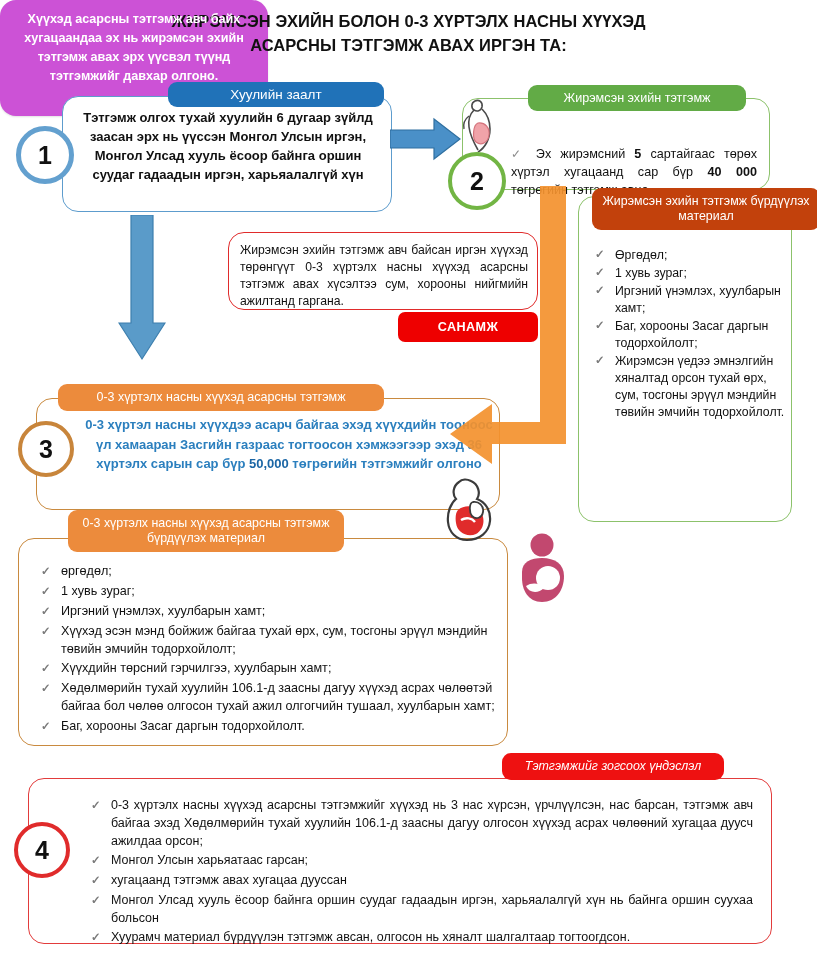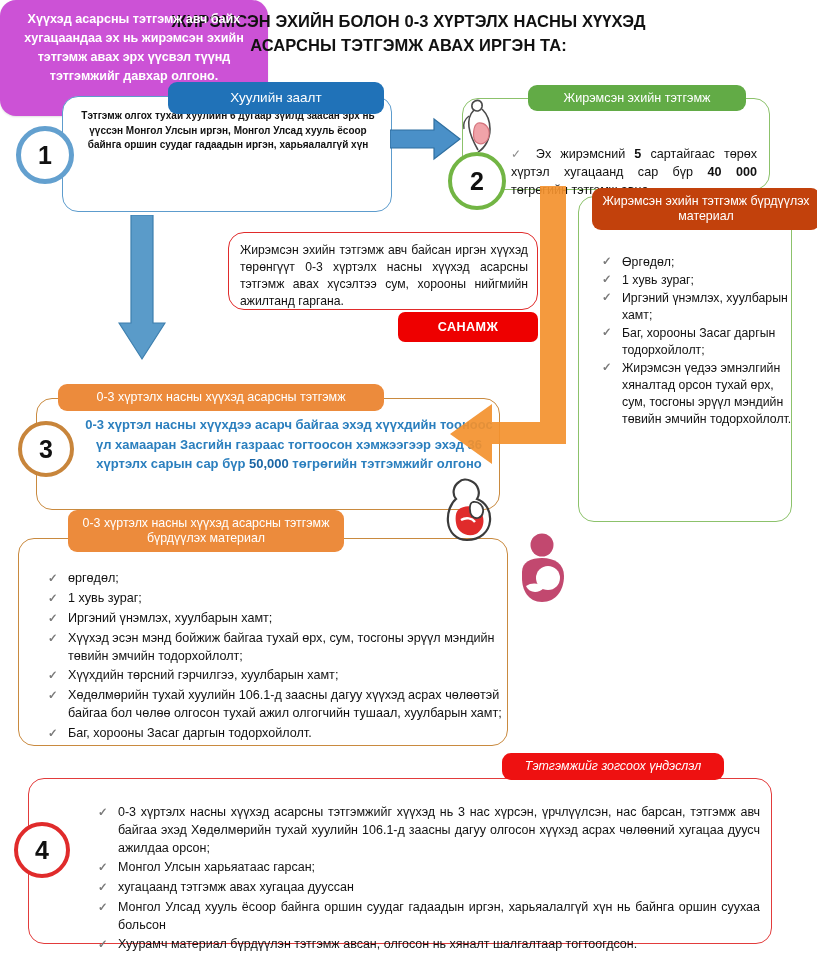--- a/index.html
+++ b/index.html
@@ -48,26 +48,26 @@
     color:#111;
     z-index:12;
   }
 
   
   #box1 {
     left:62px; top:96px; width:330px; height:116px;
     border:1.6px solid #5d9ccd;
   }
   #box1-head {
-    left:168px; top:82px; width:216px; height:32px;
+    left:168px; top:82px; width:216px; height:25px;
     background:#2072b8; font-size:13.5px;
   }
   #box1-body {
     position:absolute; left:12px; top:12px; width:306px;
-    font-size:10px; font-weight:bold; line-height:1.45;
+    font-size:13px; font-weight:bold; line-height:1.45;
     text-align:center; color:#111;
   }
   #circle1 {
     left:16px; top:126px; width:58px; height:58px;
     border:5px solid #63a0cf; font-size:25px;
   }
 
   
   #arrow-right-blue { position:absolute; left:390px; top:116px; width:72px; height:46px; z-index:5;}
   
@@ -104,21 +104,21 @@
   #box2m-head {
     left:592px; top:188px; width:228px; height:42px;
     background:#c2410c; font-size:12.4px; padding:17px 6px;
   }
   #box2m-list {
     position:absolute; left:10px; top:46px; width:196px;
     font-size:12.3px; line-height:1.38; color:#111;
   }
   #box2m-list li { margin-bottom:1px; }
 
-  ul.checks { list-style:none; margin:11px; padding:0; }
+  ul.checks { list-style:none; margin:4px; padding:0; }
   ul.checks > li { position:relative; padding-left:22px; margin-bottom:2px; }
   ul.checks > li:before {
     content:"\2713"; position:absolute; left:2px; top:0;
     color:#7a7a7a; font-size:11.5px; font-weight:bold;
   }
 
   
   #boxred {
     left:228px; top:232px; width:310px; height:78px;
     border:1.5px solid #e02b2b;

